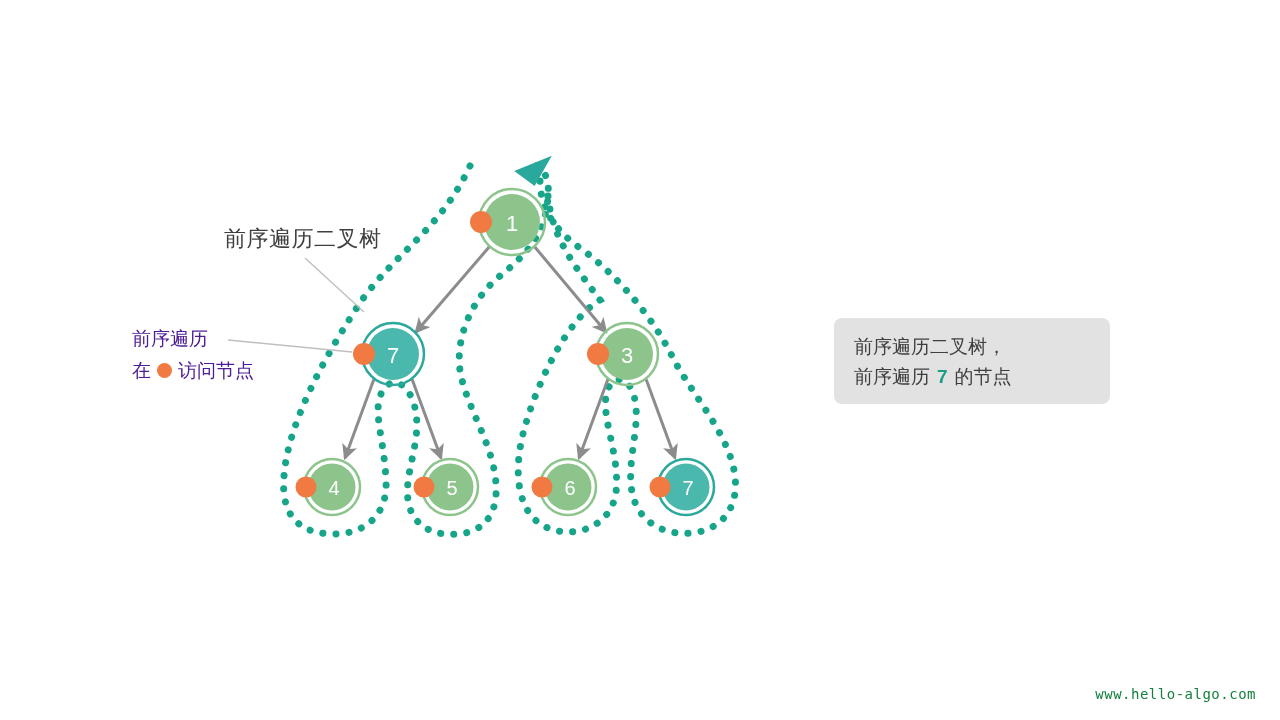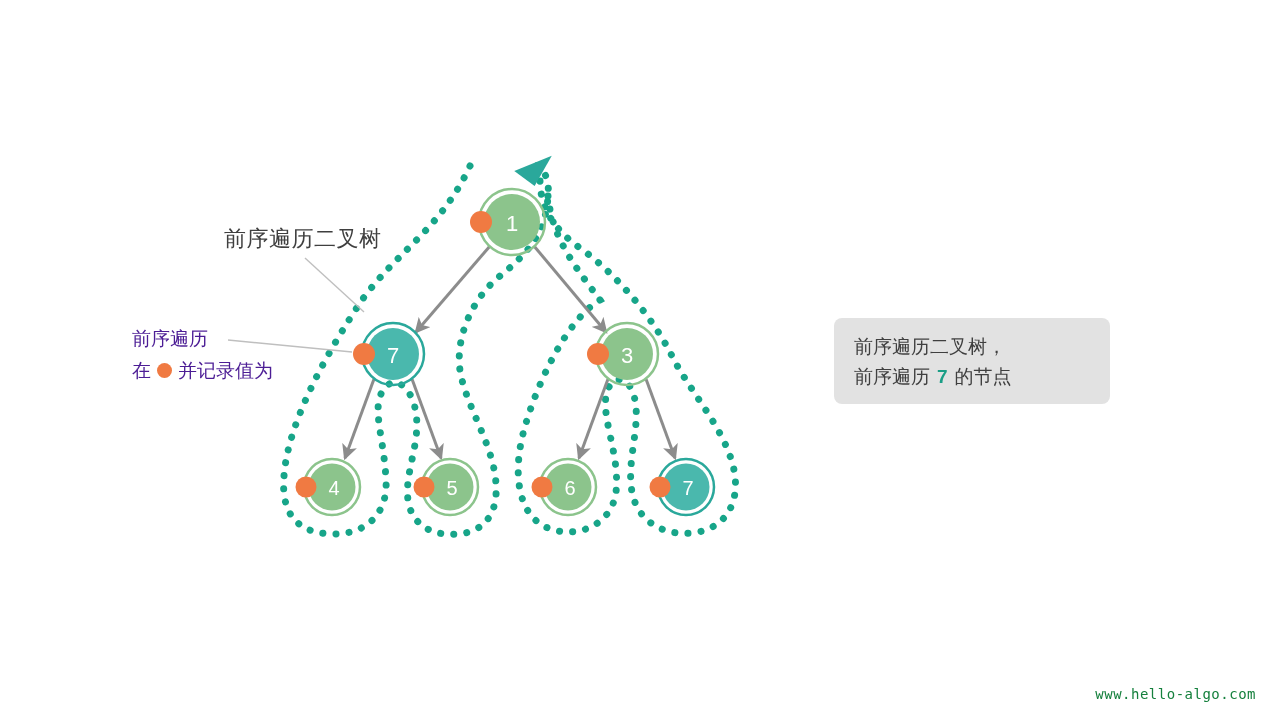--- a/index.html
+++ b/index.html
@@ -201,21 +201,21 @@
       <line x1="305" y1="258" x2="364" y2="312" stroke="#bfbfbf" stroke-width="1.4"></line>
       <line x1="228" y1="340" x2="352" y2="352" stroke="#bfbfbf" stroke-width="1.4"></line>
     </g>
   </svg>
 
   <div class="ann-title" style="left:224px; top:224px;">前序遍历二叉树</div>
 
   <div class="ann-sub" style="left:132px; top:324px;">前序遍历</div>
 
   <div class="ann-sub" style="left:132px; top:356px;">
-    <span>在</span><span class="inline-dot"></span><span>并记录值为</span>
+    <span>在</span><span class="inline-dot"></span><span>访问节点</span>
   </div>
 
   <div class="caption-box">
     <div class="caption-line">前序遍历二叉树，</div>
     <div class="caption-line">
       <span>前序遍历</span><span class="hl">7</span><span>的节点</span>
     </div>
   </div>
 
   <div class="watermark">www.hello-algo.com</div>

